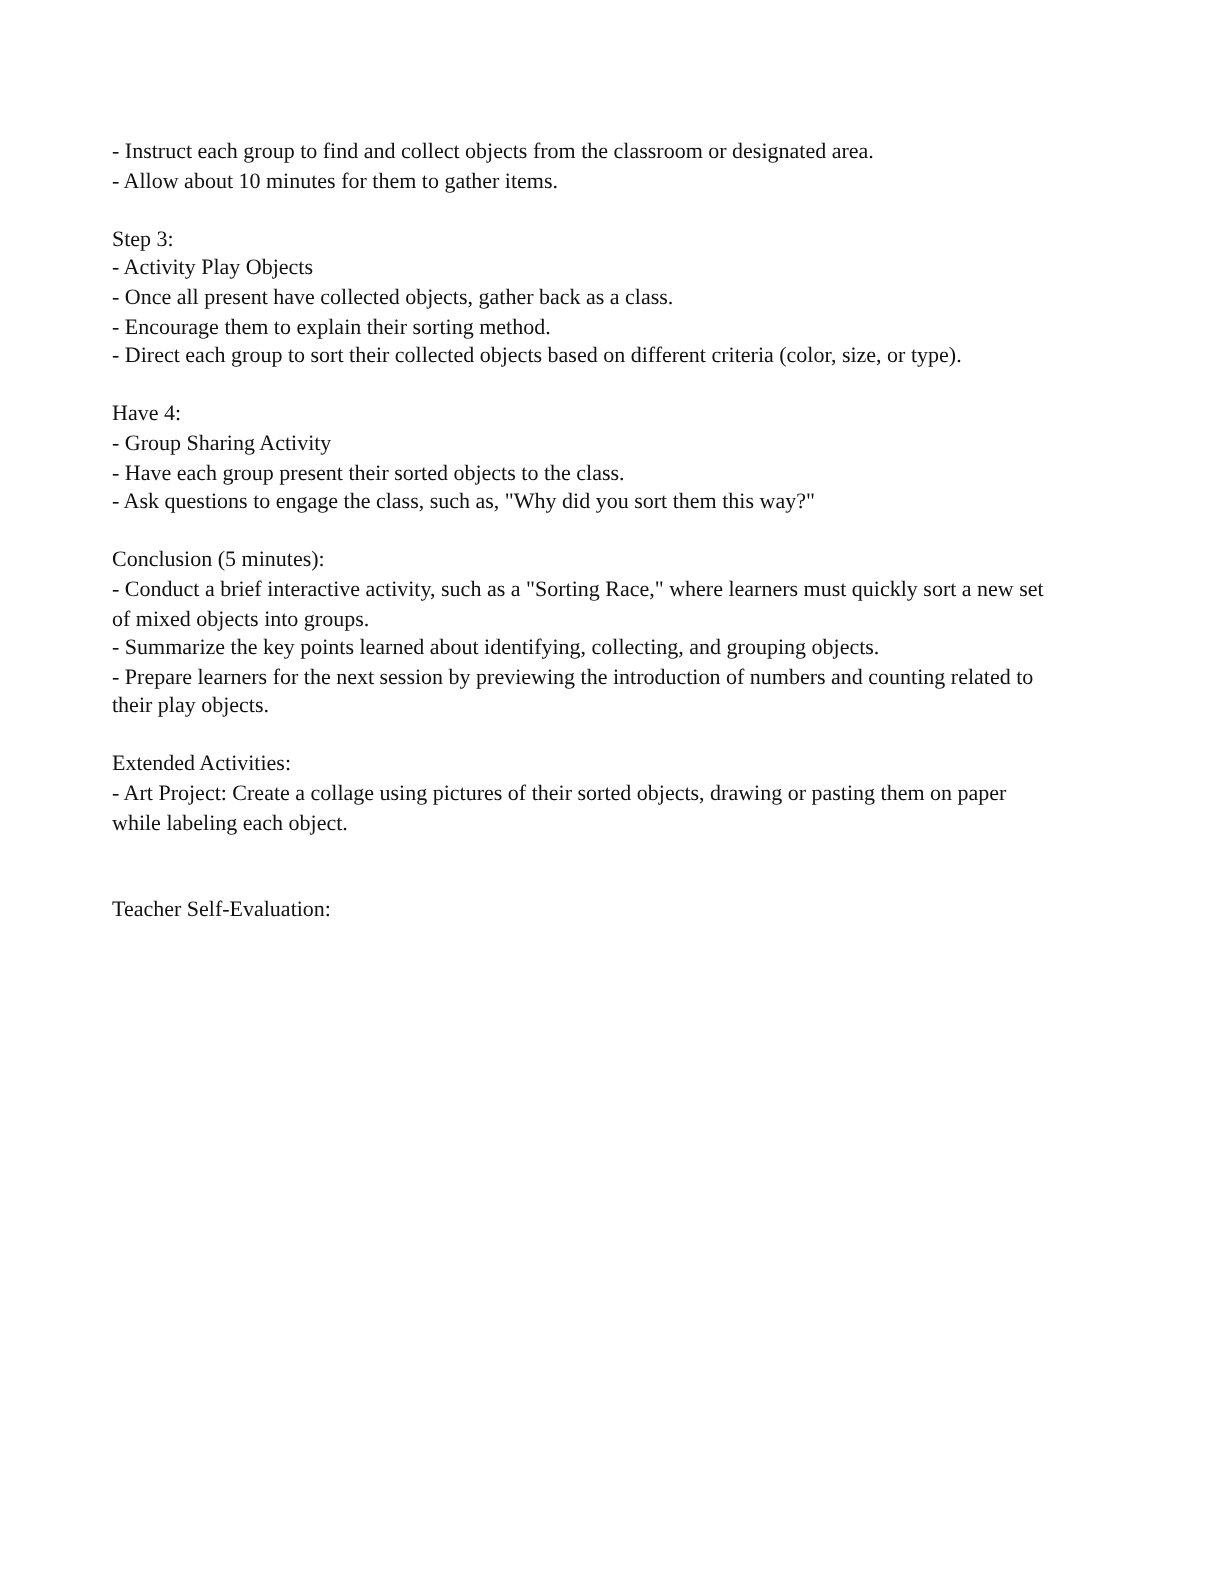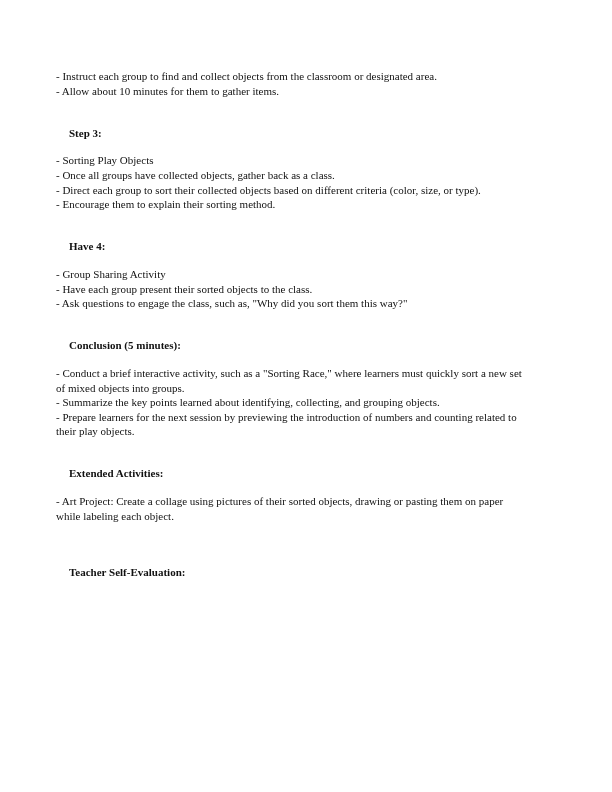--- a/index.html
+++ b/index.html
@@ -3,38 +3,38 @@
 <meta charset="utf-8">
 <style>
   html, body { margin: 0; padding: 0; background: #ffffff; }
   body { width: 612px; height: 792px; position: relative; overflow: hidden; }
   .page {
     position: absolute; left: 56px; top: 69px; width: 470px;
     font-family: "Liberation Serif", serif; font-size: 11px; line-height: 14.6px;
     color: #111111;
   }
   .line { white-space: normal; margin: 0; }
-  .heading { font-weight: bold; margin: 13px; }
+  .heading { font-weight: normal; margin: 0; }
   .gap { height: 14.6px; }
   .gap2 { height: 29px; }
 </style>
 </head>
 <body>
 
 <div class="page">
   <p class="line">- Instruct each group to find and collect objects from the classroom or designated area.</p>
   <p class="line">- Allow about 10 minutes for them to gather items.</p>
   <div class="gap"></div>
 
   <div>
     <p class="heading">Step 3:</p>
-    <p class="line">- Sorting Play Objects</p>
-    <p class="line">- Once all groups have collected objects, gather back as a class.</p>
+    <p class="line">- Activity Play Objects</p>
+    <p class="line">- Once all present have collected objects, gather back as a class.</p>
+    <p class="line">- Encourage them to explain their sorting method.</p>
     <p class="line">- Direct each group to sort their collected objects based on different criteria (color, size, or type).</p>
-    <p class="line">- Encourage them to explain their sorting method.</p>
   </div>
   <div class="gap"></div>
 
   <div>
     <p class="heading">Have 4:</p>
     <p class="line">- Group Sharing Activity</p>
     <p class="line">- Have each group present their sorted objects to the class.</p>
     <p class="line">- Ask questions to engage the class, such as, "Why did you sort them this way?"</p>
   </div>
   <div class="gap"></div>

